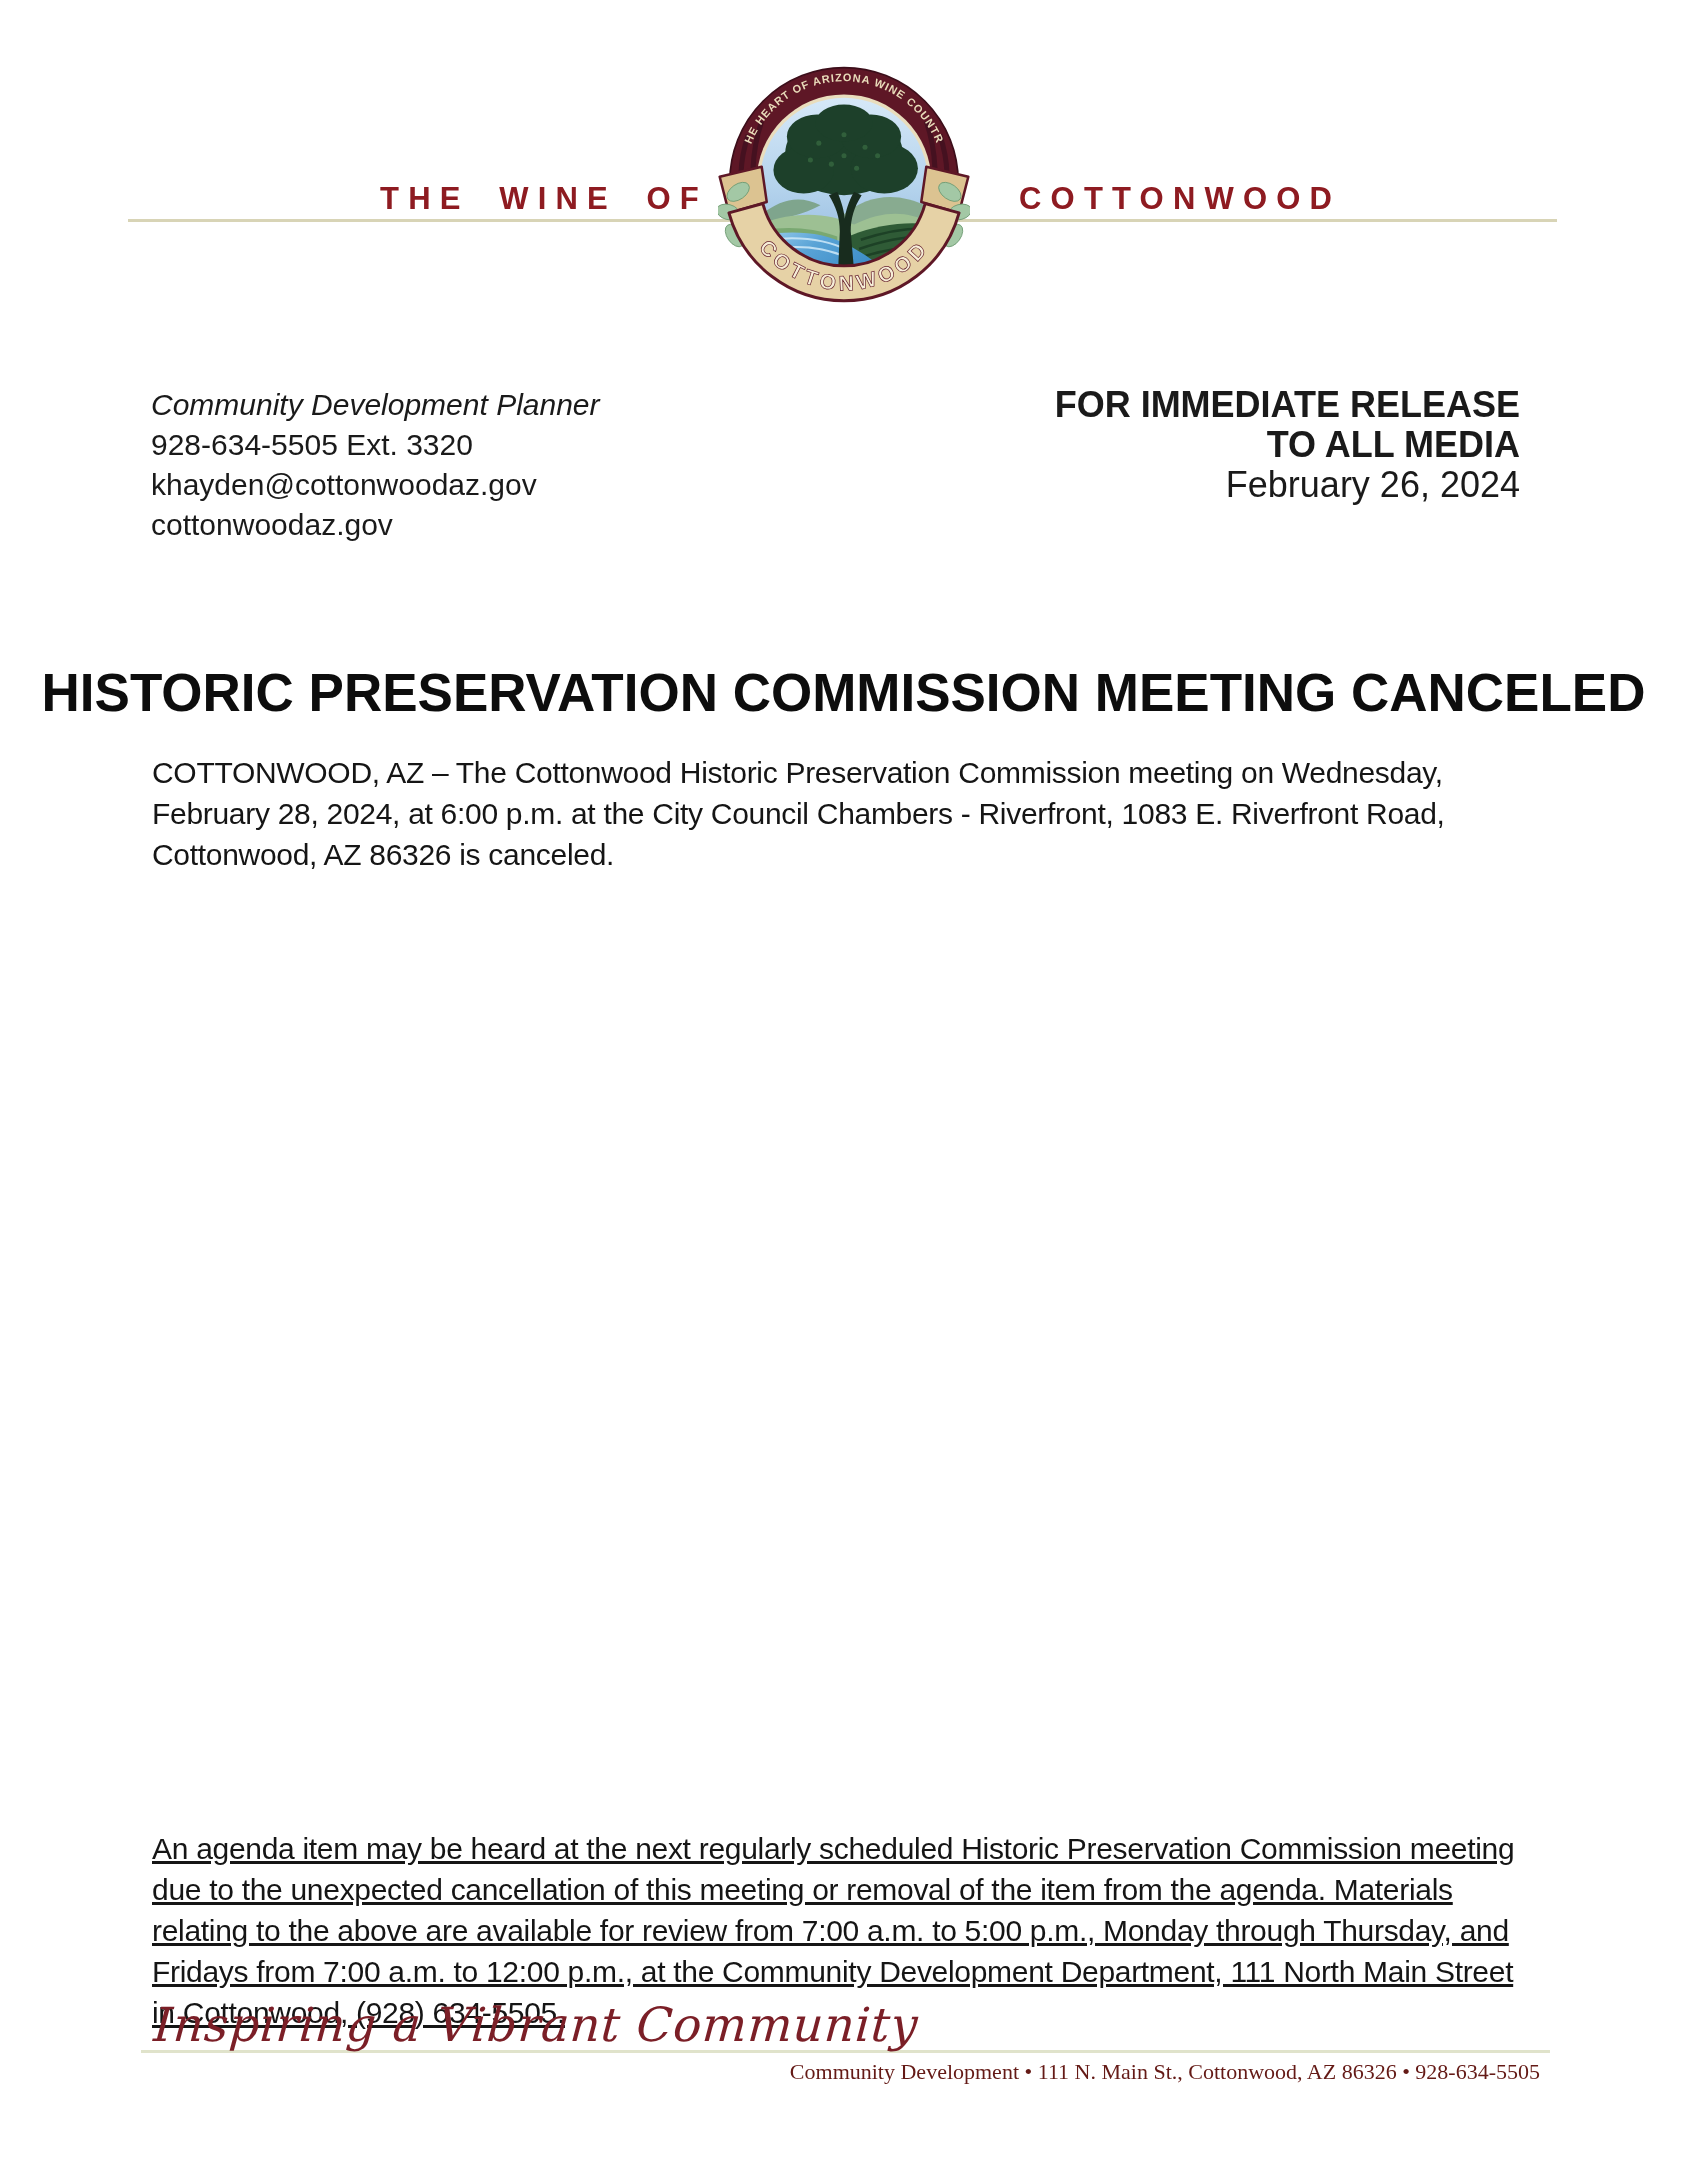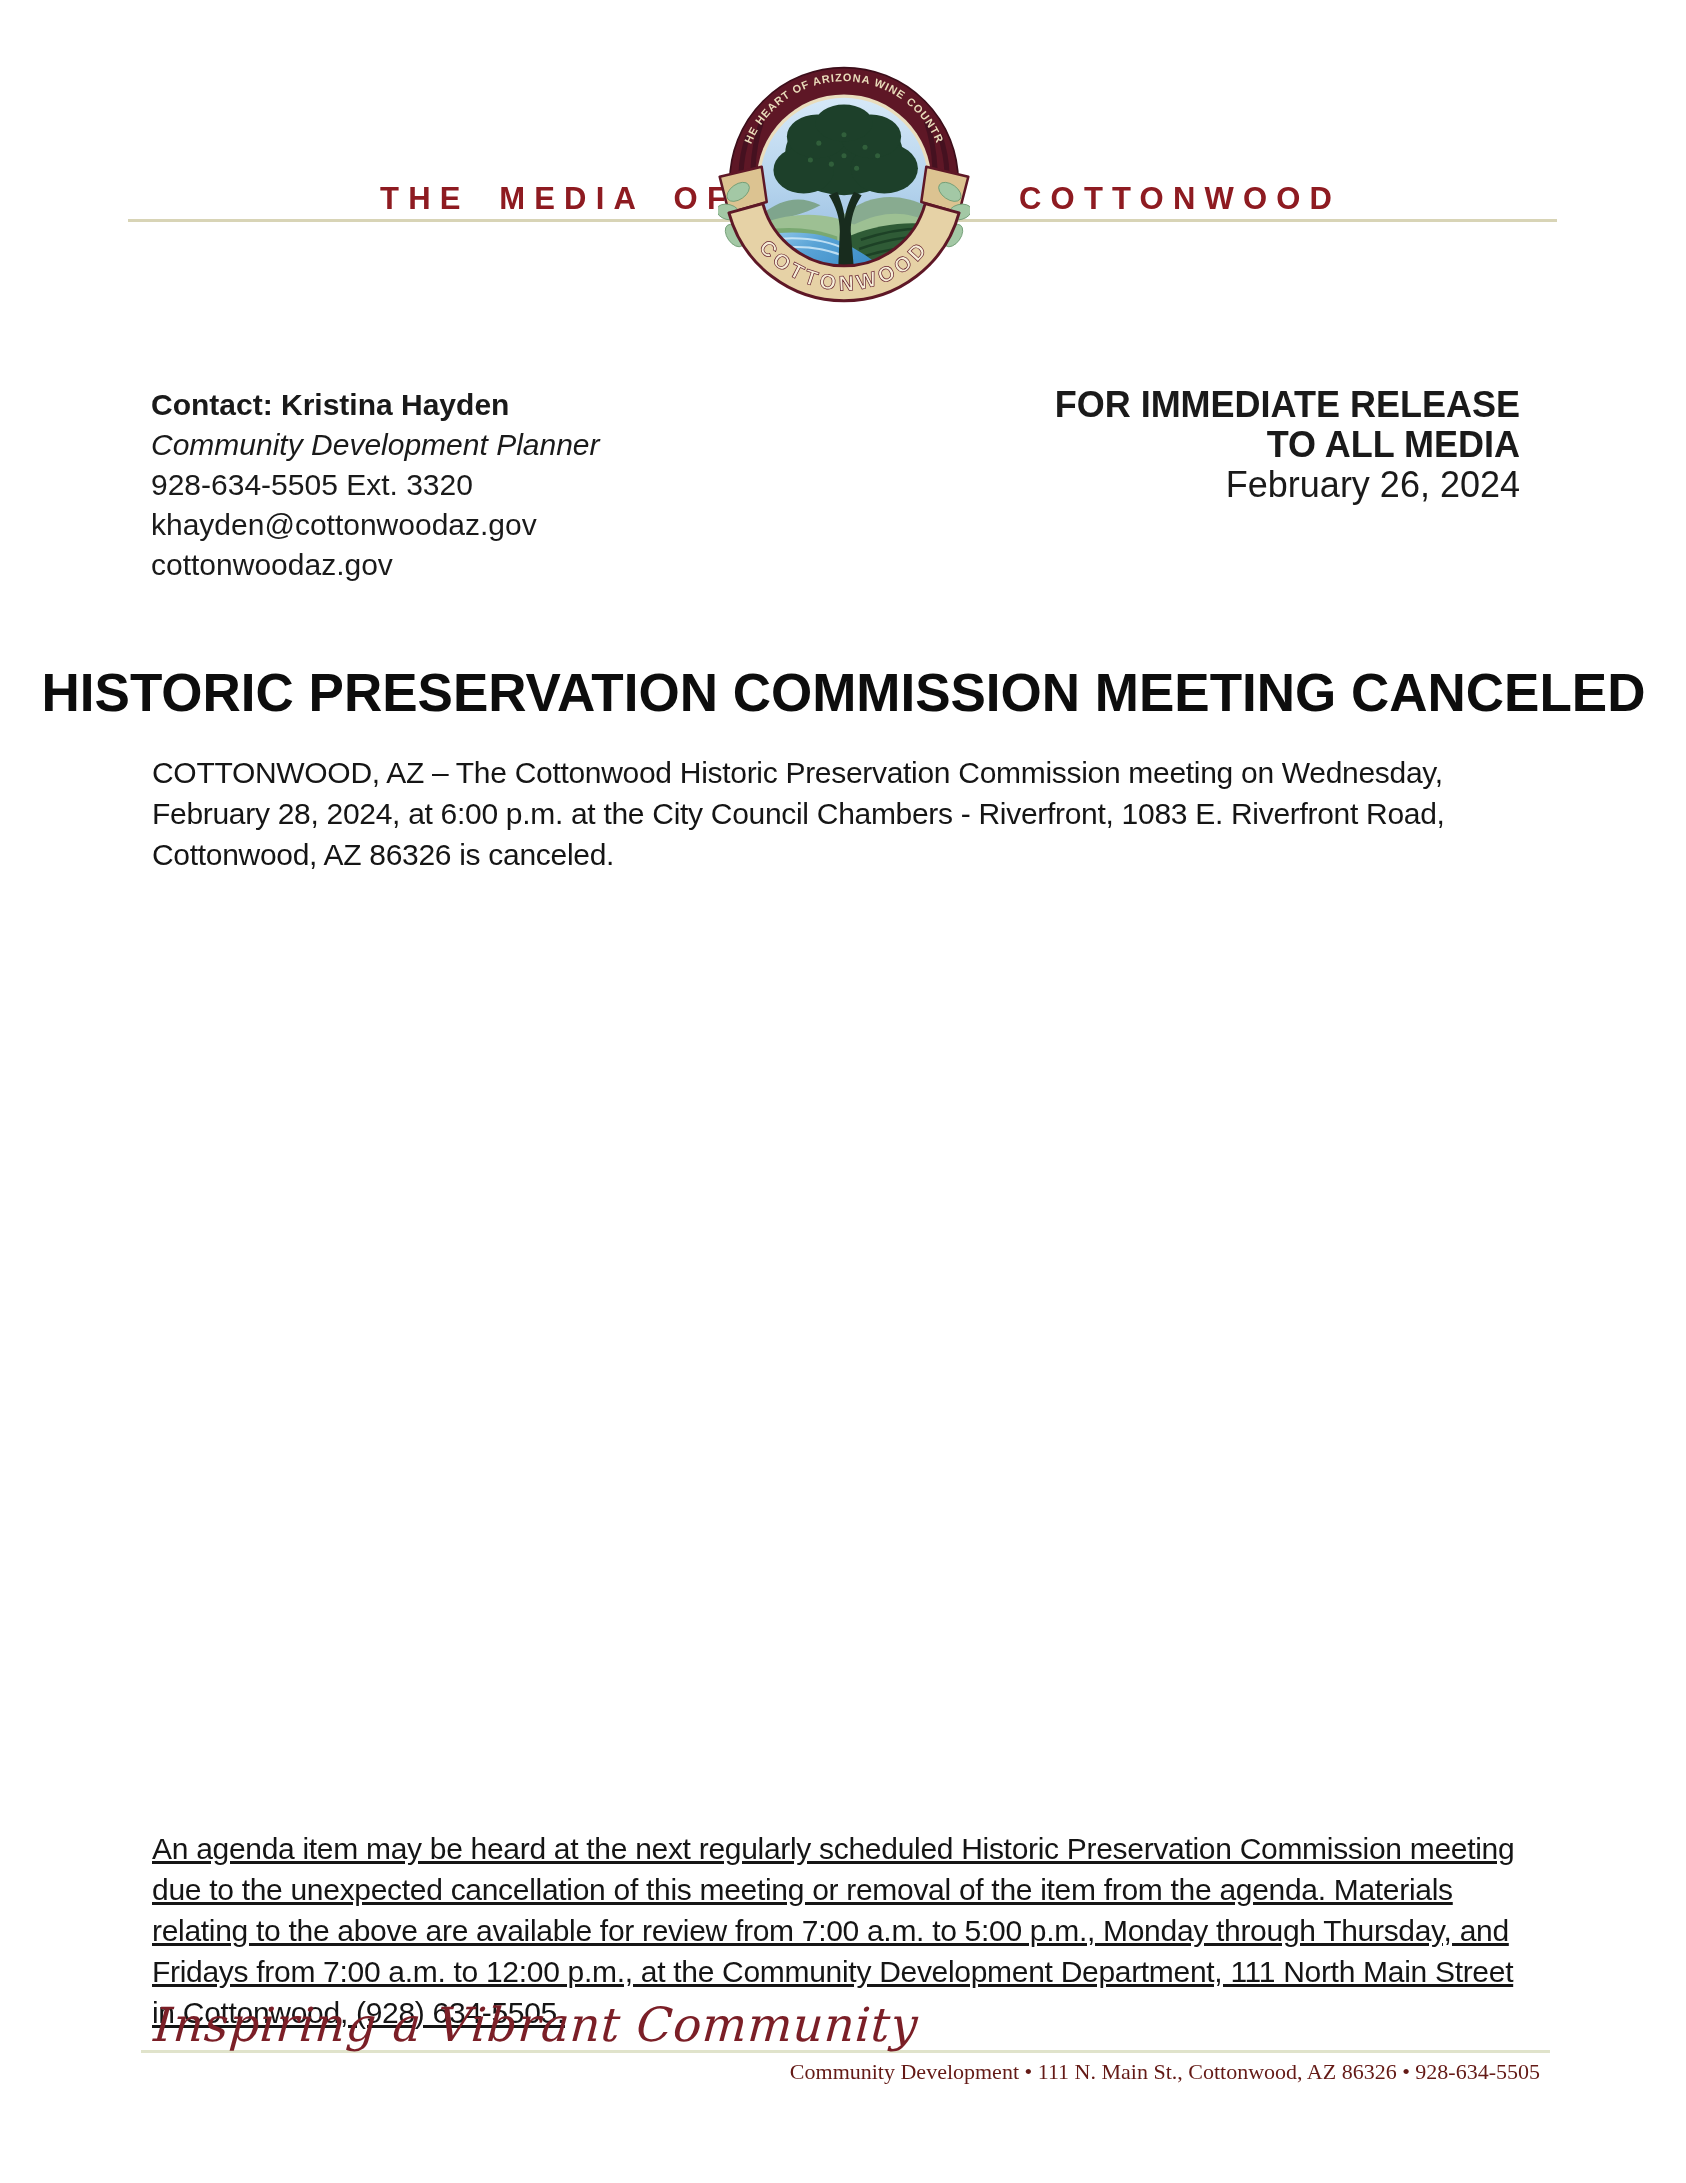--- a/index.html
+++ b/index.html
@@ -61,21 +61,21 @@
     position:absolute; right:147px; top:2059px; z-index:2;
     font-family:"Liberation Serif", serif; font-size:22px; color:#641a16;
     white-space:nowrap;
   }
 </style>
 </head>
 <body>
 
 <div class="hdr-rule"></div>
 
-<div class="hdr-word hdr-city">THE MEDIA OF</div>
+<div class="hdr-word hdr-city">THE WINE OF</div>
 <div class="hdr-word hdr-cotton">COTTONWOOD</div>
 
 <div class="logo-wrap">
   <svg width="252" height="259" viewBox="0 0 300 308" xmlns="http://www.w3.org/2000/svg">
     <defs>
       <linearGradient id="sky" x1="0" y1="0" x2="0" y2="1">
         <stop offset="0" stop-color="#d7e9f8"></stop>
         <stop offset="0.55" stop-color="#b3d2ec"></stop>
         <stop offset="1" stop-color="#8fb6dc"></stop>
       </linearGradient>
@@ -185,21 +185,20 @@
 
     <path d="M13,183 A142,142 0 0 0 287,183 L246.6,172 A100,100 0 0 1 53.4,172 Z" fill="#e6d2a6" stroke="#5e1726" stroke-width="3.5" stroke-linejoin="round"></path>
     <path id="bannerArc" d="M26,179 A128,128 0 0 0 274,179" fill="none"></path>
     <text font-family="Liberation Sans, sans-serif" font-size="25" font-weight="bold" fill="#f6eed8" stroke="#5e1726" stroke-width="0.8" letter-spacing="5">
       <textPath href="#bannerArc" startOffset="50%" text-anchor="middle">COTTONWOOD</textPath>
     </text>
   </svg>
 </div>
 
 <div class="contact">
-  <div class="c-head">Contact: Kristina Hayden</div>
   <div class="c-role">Community Development Planner</div>
   <div>928-634-5505 Ext. 3320</div>
   <div>khayden@cottonwoodaz.gov</div>
   <div>cottonwoodaz.gov</div>
 </div>
 
 <div class="release">
   <div class="r-bold">FOR IMMEDIATE RELEASE</div>
   <div class="r-bold">TO ALL MEDIA</div>
   <div>February 26, 2024</div>

